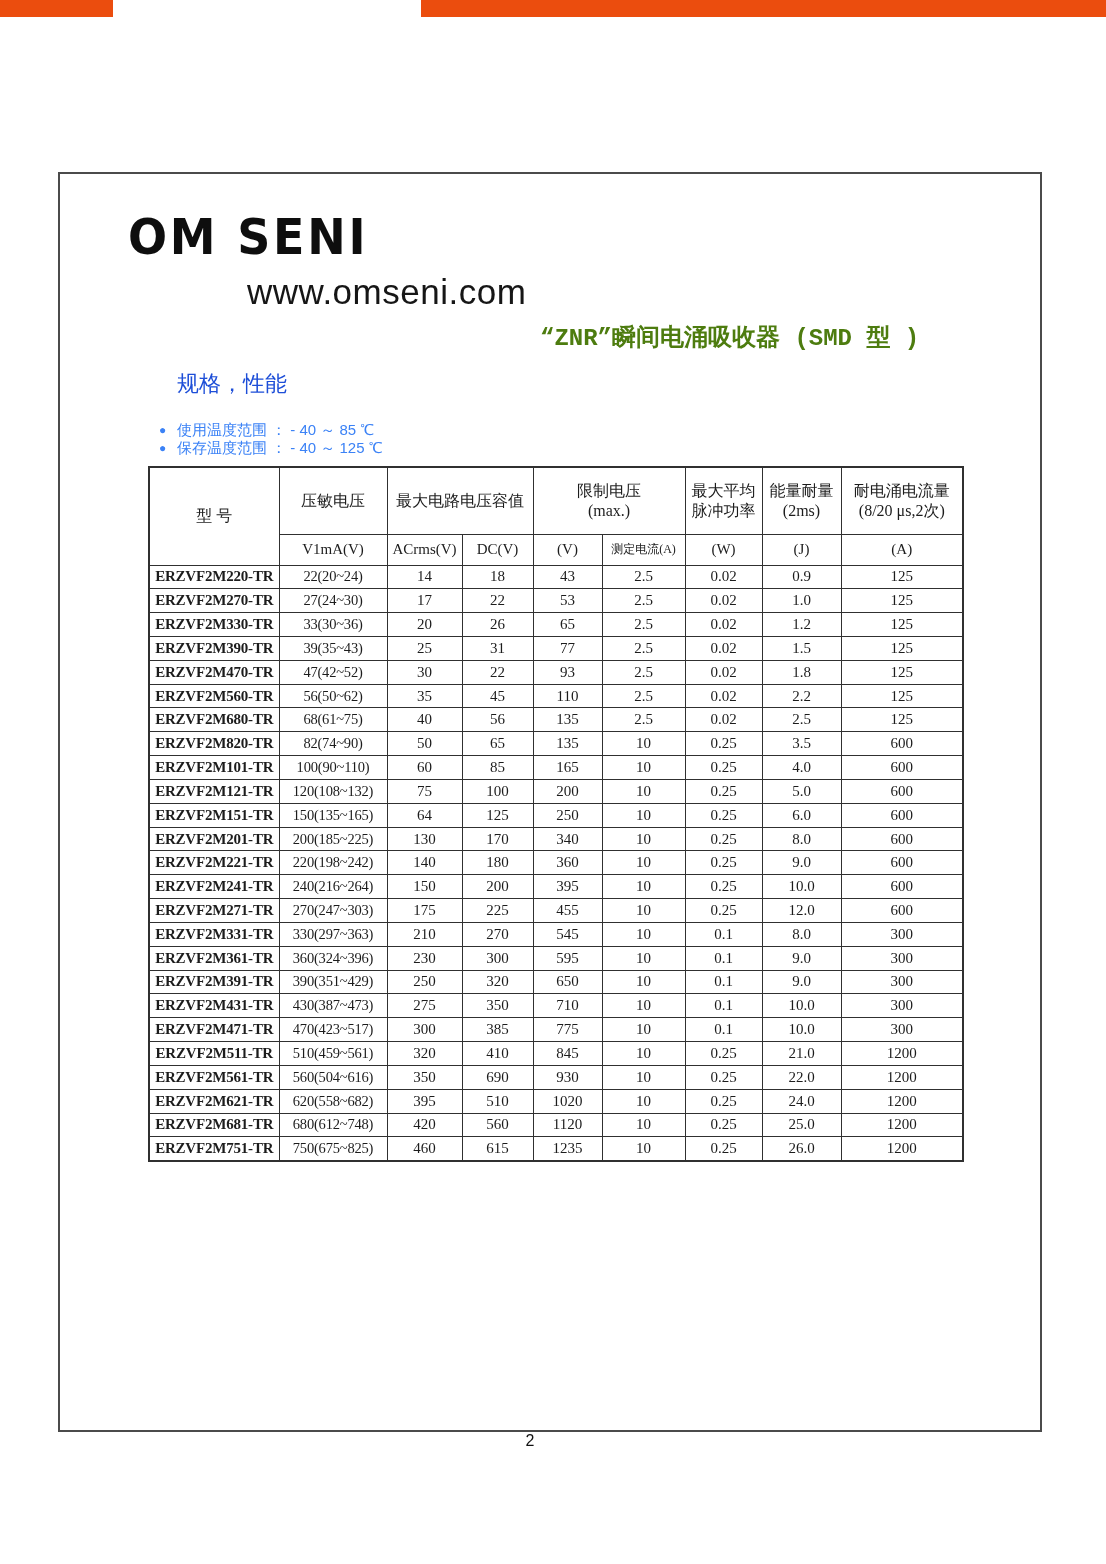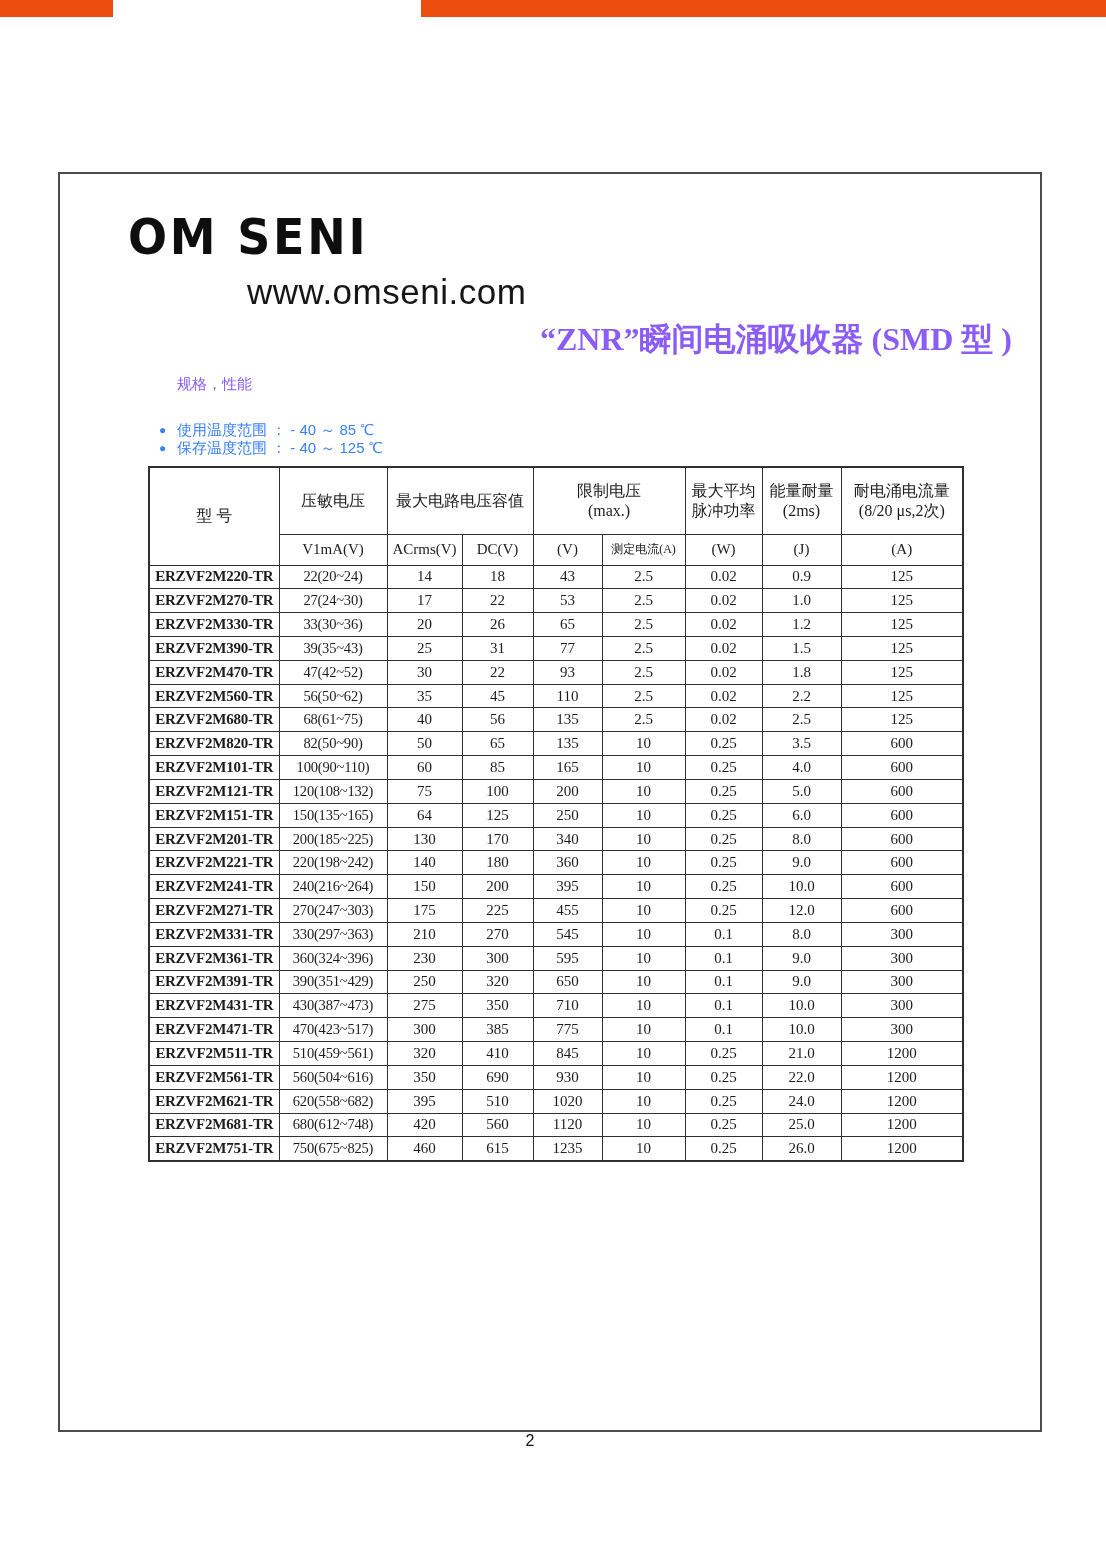--- a/index.html
+++ b/index.html
@@ -31,27 +31,27 @@
     white-space:nowrap;
   }
   .website {
     position:absolute; left:235px; top:272px;
     font-family:"Liberation Sans", sans-serif;
     font-size:35px; line-height:40px; color:#161616;
     letter-spacing:0.5px; white-space:nowrap;margin-left:12px;
   }
   .doc-title {
     position:absolute; left:540px; top:324px;
-    font-size:32px; line-height:30px; font-weight:bold;
-    color:#8b5cf6; white-space:nowrap;
-    font-family:Liberation Serif, serif;
+    font-size:24px; line-height:30px; font-weight:bold;
+    color:#4d7c0f; white-space:nowrap;
+    font-family:Liberation Mono, monospace;
   }
   .section-heading {
     position:absolute; left:177px; top:373px;
-    font-size:15px; line-height:22px; color:#8b5cf6;
+    font-size:22px; line-height:22px; color:#1d4ed8;
     white-space:nowrap;
   }
   .bullets { position:absolute; left:159px; top:421px; }
   .bullet-line {
     font-size:15px; line-height:17px; color:#3b82f6;
     white-space:nowrap;
   }
   .bullet-dot { display:inline-block; width:18px; font-size:12px; vertical-align:1px; }
 
   table.spec {
@@ -217,21 +217,21 @@
         <td>40</td>
         <td>56</td>
         <td>135</td>
         <td>2.5</td>
         <td>0.02</td>
         <td>2.5</td>
         <td>125</td>
       </tr>
       <tr>
         <td>ERZVF2M820-TR</td>
-        <td>82(50~90)</td>
+        <td>82(74~90)</td>
         <td>50</td>
         <td>65</td>
         <td>135</td>
         <td>10</td>
         <td>0.25</td>
         <td>3.5</td>
         <td>600</td>
       </tr>
       <tr>
         <td>ERZVF2M101-TR</td>

